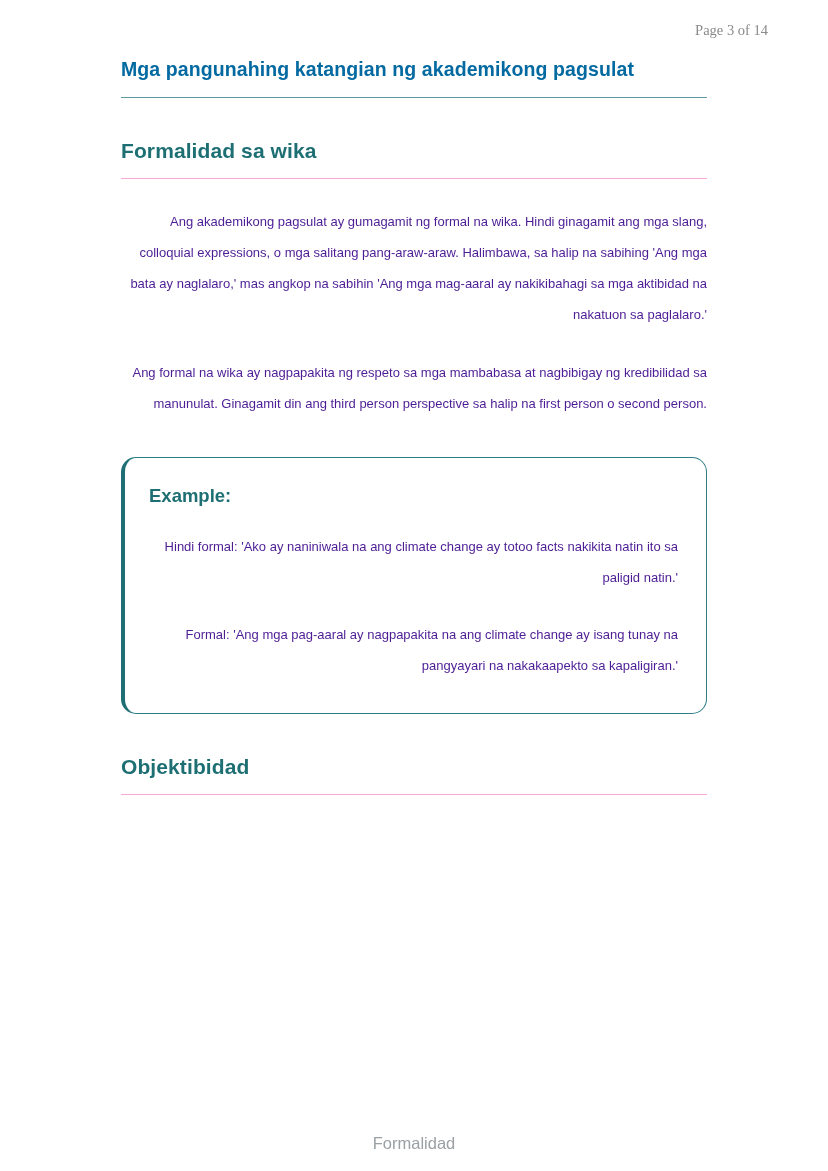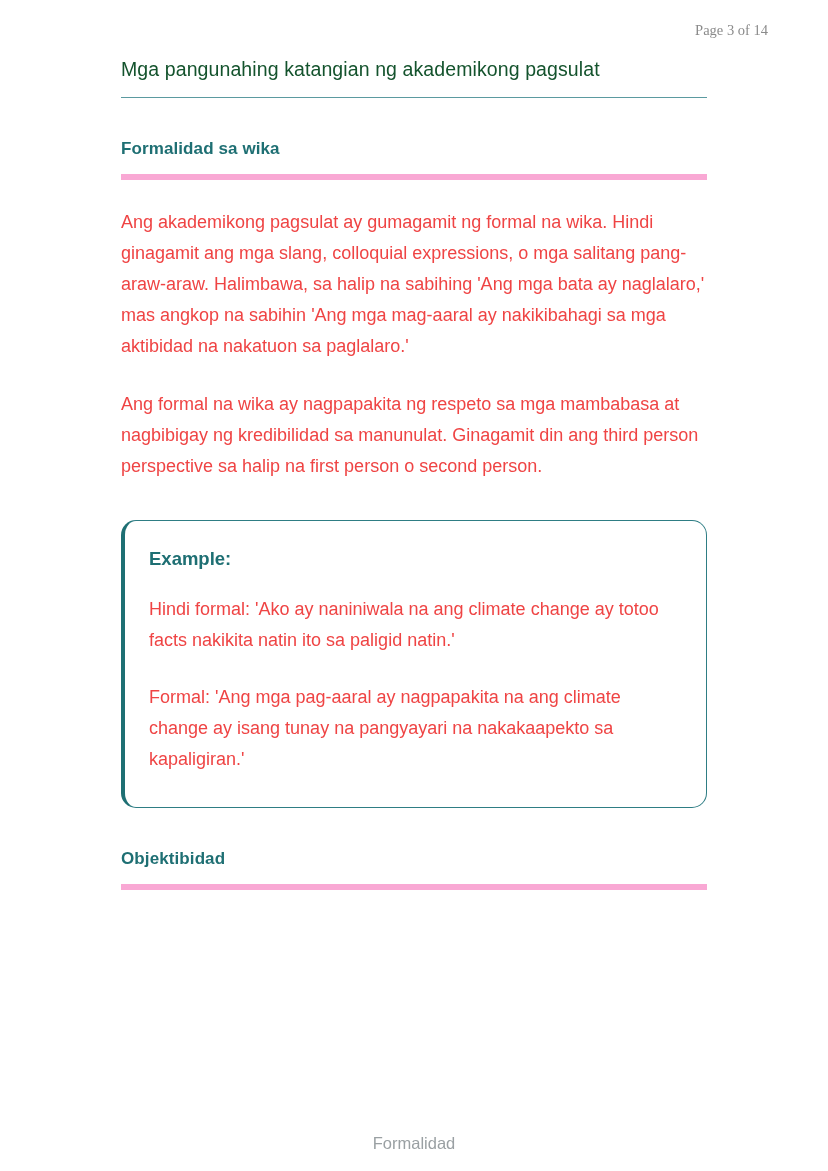--- a/index.html
+++ b/index.html
@@ -17,40 +17,41 @@
     right: 60px;
     font-family: "Liberation Serif", serif;
     font-size: 14.5px;
     color: #8b8b8b;
   }
   .content {
     padding: 58px 121px 0 121px;
   }
   h1.doc-title {
     font-size: 19.5px;
-    font-weight: 400;
-    color: #14532d;
+    font-weight: 700;
+    color: #0369a1;
     letter-spacing: 0.1px;
     padding-bottom: 16px;
     border-bottom: 1px solid #5b9aa0;
   }
   h2.section-heading {
-    font-size: 17px;
+    font-size: 21px;
     font-weight: 700;
     color: #1e6f73;
     letter-spacing: 0.1px;
     margin-top: 41px;
     padding-bottom: 15px;
-    border-bottom: 6px solid #f9a8d4;
+    border-bottom: 1px solid #f9a8d4;
   }
   p.body-text {
-    font-size: 18px;
+    font-size: 13px;
     line-height: 31px;
-    color: #ef4444;
+    color: #4c1d95;
     margin-top: 27px;
+    text-align: right;
   }
   .example-box {
     margin-top: 38px;
     border: 1px solid #2e7d84;
     border-left: 4px solid #1e6f73;
     border-radius: 15px;
     padding: 27px 28px 32px 24px;
   }
   .example-box .example-label {
     font-size: 18.5px;

